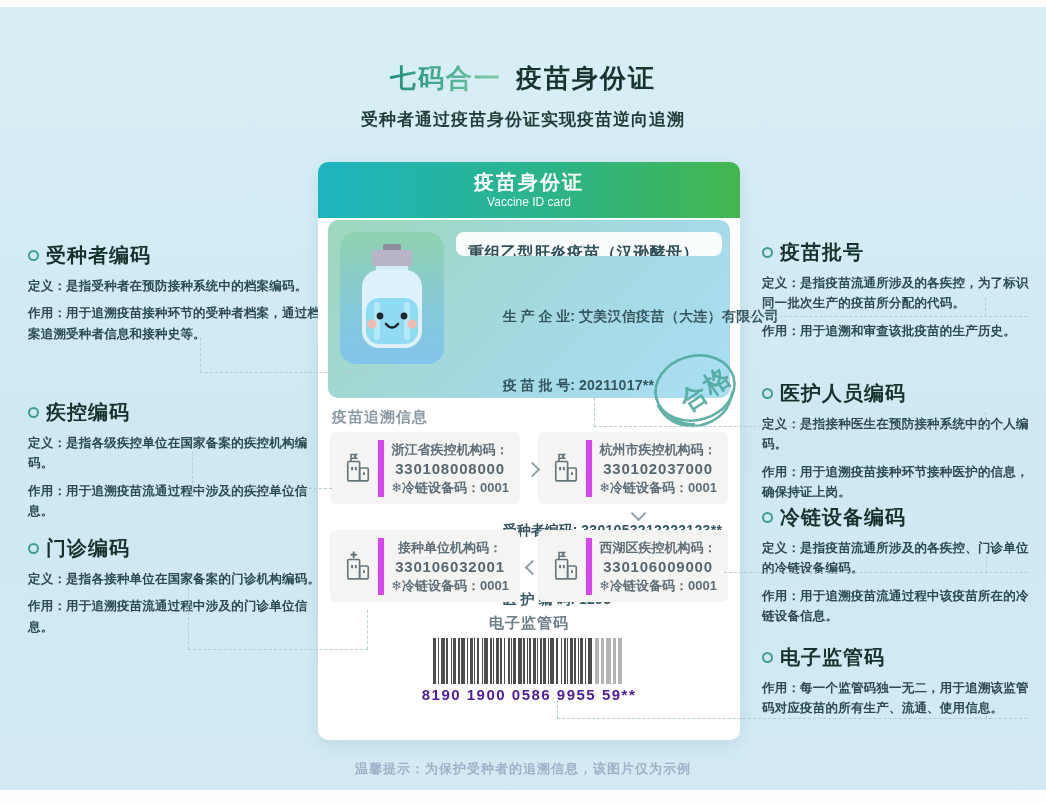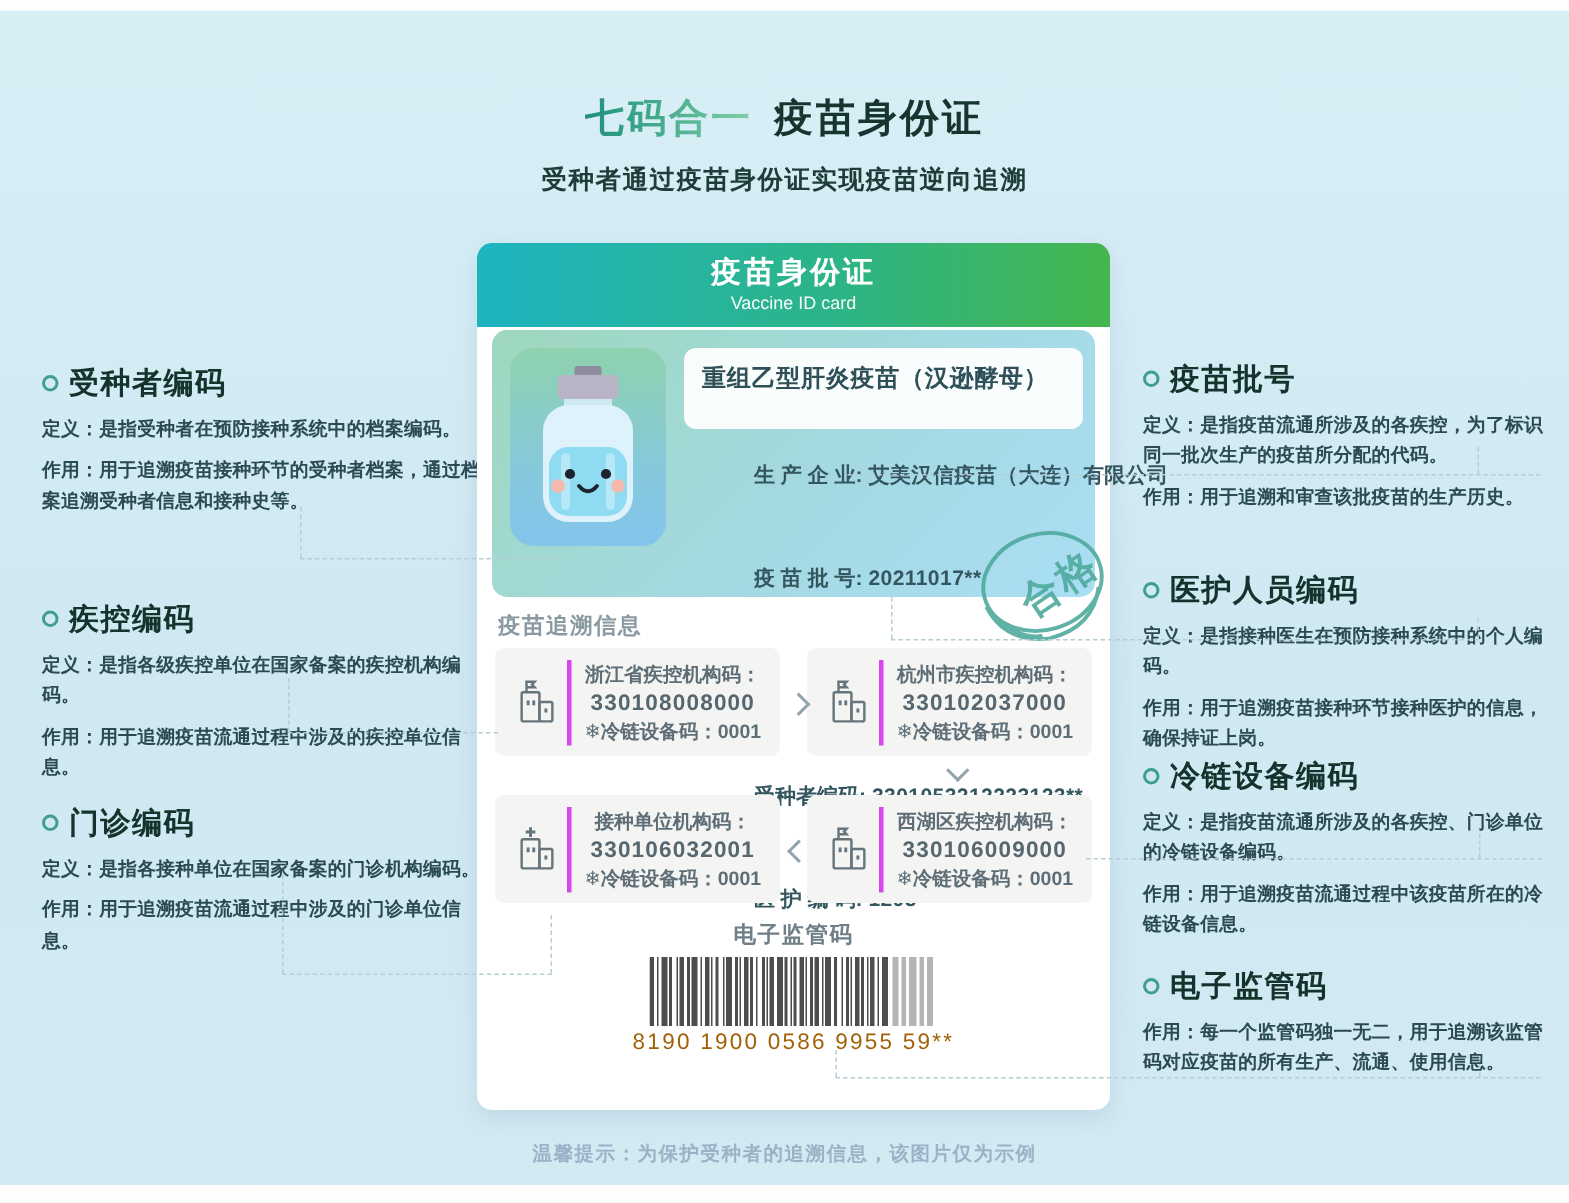--- a/index.html
+++ b/index.html
@@ -36,53 +36,53 @@
                background:linear-gradient(90deg,#1db4c0 0%,#2cb489 55%,#44b64e 100%);
                text-align:center;color:#fff;padding-top:7px;box-sizing:border-box;}
   .card-h-title{font-size:20px;font-weight:700;line-height:26px;letter-spacing:2px;}
   .card-h-en{font-size:12px;line-height:14px;opacity:.95;}
 
   .card-panel{position:absolute;left:10px;right:10px;top:58px;height:178px;border-radius:10px;
               background:linear-gradient(135deg,#9ed7bd 0%,#a4d9e2 55%,#aadef4 100%);}
   .bottle-tile{position:absolute;left:12px;top:12px;width:104px;height:132px;border-radius:16px;
                background:linear-gradient(180deg,#8fd2ae 0%,#86c9db 60%,#83c4ec 100%);}
   .bottle-tile svg{position:absolute;left:10px;top:10px;}
-  .vaccine-name{position:absolute;left:128px;top:12px;right:8px;height:54px;border-radius:8px;
+  .vaccine-name{position:absolute;left:128px;top:12px;right:8px;height:24px;border-radius:8px;
                 background:rgba(255,255,255,.93);font-size:16px;font-weight:700;color:#2f5058;
                 line-height:42px;padding-left:12px;box-sizing:border-box;letter-spacing:.5px;
                 white-space:nowrap;overflow:hidden;}
   .fields{position:absolute;left:128px;top:62px;right:4px;}
   .frow{font-size:14px;font-weight:600;color:#33565f;line-height:23px;white-space:pre;}
   .frow:nth-of-type(4){margin-top:7px;}
   .frow .lbl{white-space:pre;}
   .frow .val{letter-spacing:.3px;}
 
   .stamp{position:absolute;left:327px;top:178px;width:100px;height:100px;opacity:.88;}
 
   .trace-title{position:absolute;left:14px;top:246px;font-size:15px;color:#8b9aa3;font-weight:600;letter-spacing:1px;}
   .trace-grid{position:absolute;left:12px;top:270px;width:398px;height:170px;
               display:grid;grid-template-columns:190px 190px;grid-template-rows:72px 72px;gap:26px 18px;}
   .trace-box{background:#f4f4f3;border-radius:6px;display:flex;align-items:center;padding:6px 4px 6px 8px;box-sizing:border-box;}
   .node-icon{flex:0 0 40px;display:flex;justify-content:center;}
-  .node-text{flex:1;border-left:3px solid #d946ef;text-align:center;line-height:19px;}
+  .node-text{flex:1;border-left:6px solid #d946ef;text-align:center;line-height:19px;}
   .node-name{font-size:13px;color:#5e6e77;font-weight:600;}
   .node-code{font-size:15px;color:#56676f;font-weight:600;letter-spacing:.8px;}
   .node-cold{font-size:13px;color:#5e6e77;font-weight:600;}
   .node-icon .part-cross{display:none}
   .node-icon.clinic-building-icon .part-cross{display:block}
   .node-icon.clinic-building-icon .part-flag{display:none}
 
   .chev{position:absolute;width:9px;height:9px;border-top:2.5px solid #93a3ab;border-right:2.5px solid #93a3ab;}
   .chev.right{left:197px;top:32px;transform:rotate(45deg);}
   .chev.down{left:303px;top:76px;transform:rotate(135deg);}
   .chev.left{left:197px;top:130px;transform:rotate(-135deg);}
 
   .ec-block{position:absolute;left:0;right:0;top:452px;text-align:center;}
   .ec-label{font-size:15px;color:#6e7f88;font-weight:600;letter-spacing:1px;}
-  .ec-number{font-size:15px;color:#a16207;font-weight:400;letter-spacing:1.5px;margin-top:2px;}
+  .ec-number{font-size:15px;color:#4c1d95;font-weight:700;letter-spacing:1.5px;margin-top:2px;}
   .barcode{margin:5px auto 0;display:block;}
 
   
   .dash-h{position:absolute;border-top:1.5px dashed #b7cdd6;height:0;}
   .dash-v{position:absolute;border-left:1.5px dashed #b7cdd6;width:0;}
   .c-l1v{left:200px;top:338px;height:34px;} .c-l1h{left:200px;top:372px;width:172px;}
   .c-l2v{left:192px;top:452px;height:36px;} .c-l2h{left:192px;top:488px;width:140px;}
   .c-l3v{left:188px;top:583px;height:66px;} .c-l3h{left:188px;top:649px;width:180px;}
   .c-l3v2{left:367px;top:610px;height:39px;}
   .c-r1h{left:565px;top:316px;width:462px;} .c-r1v{left:985px;top:298px;height:18px;}

